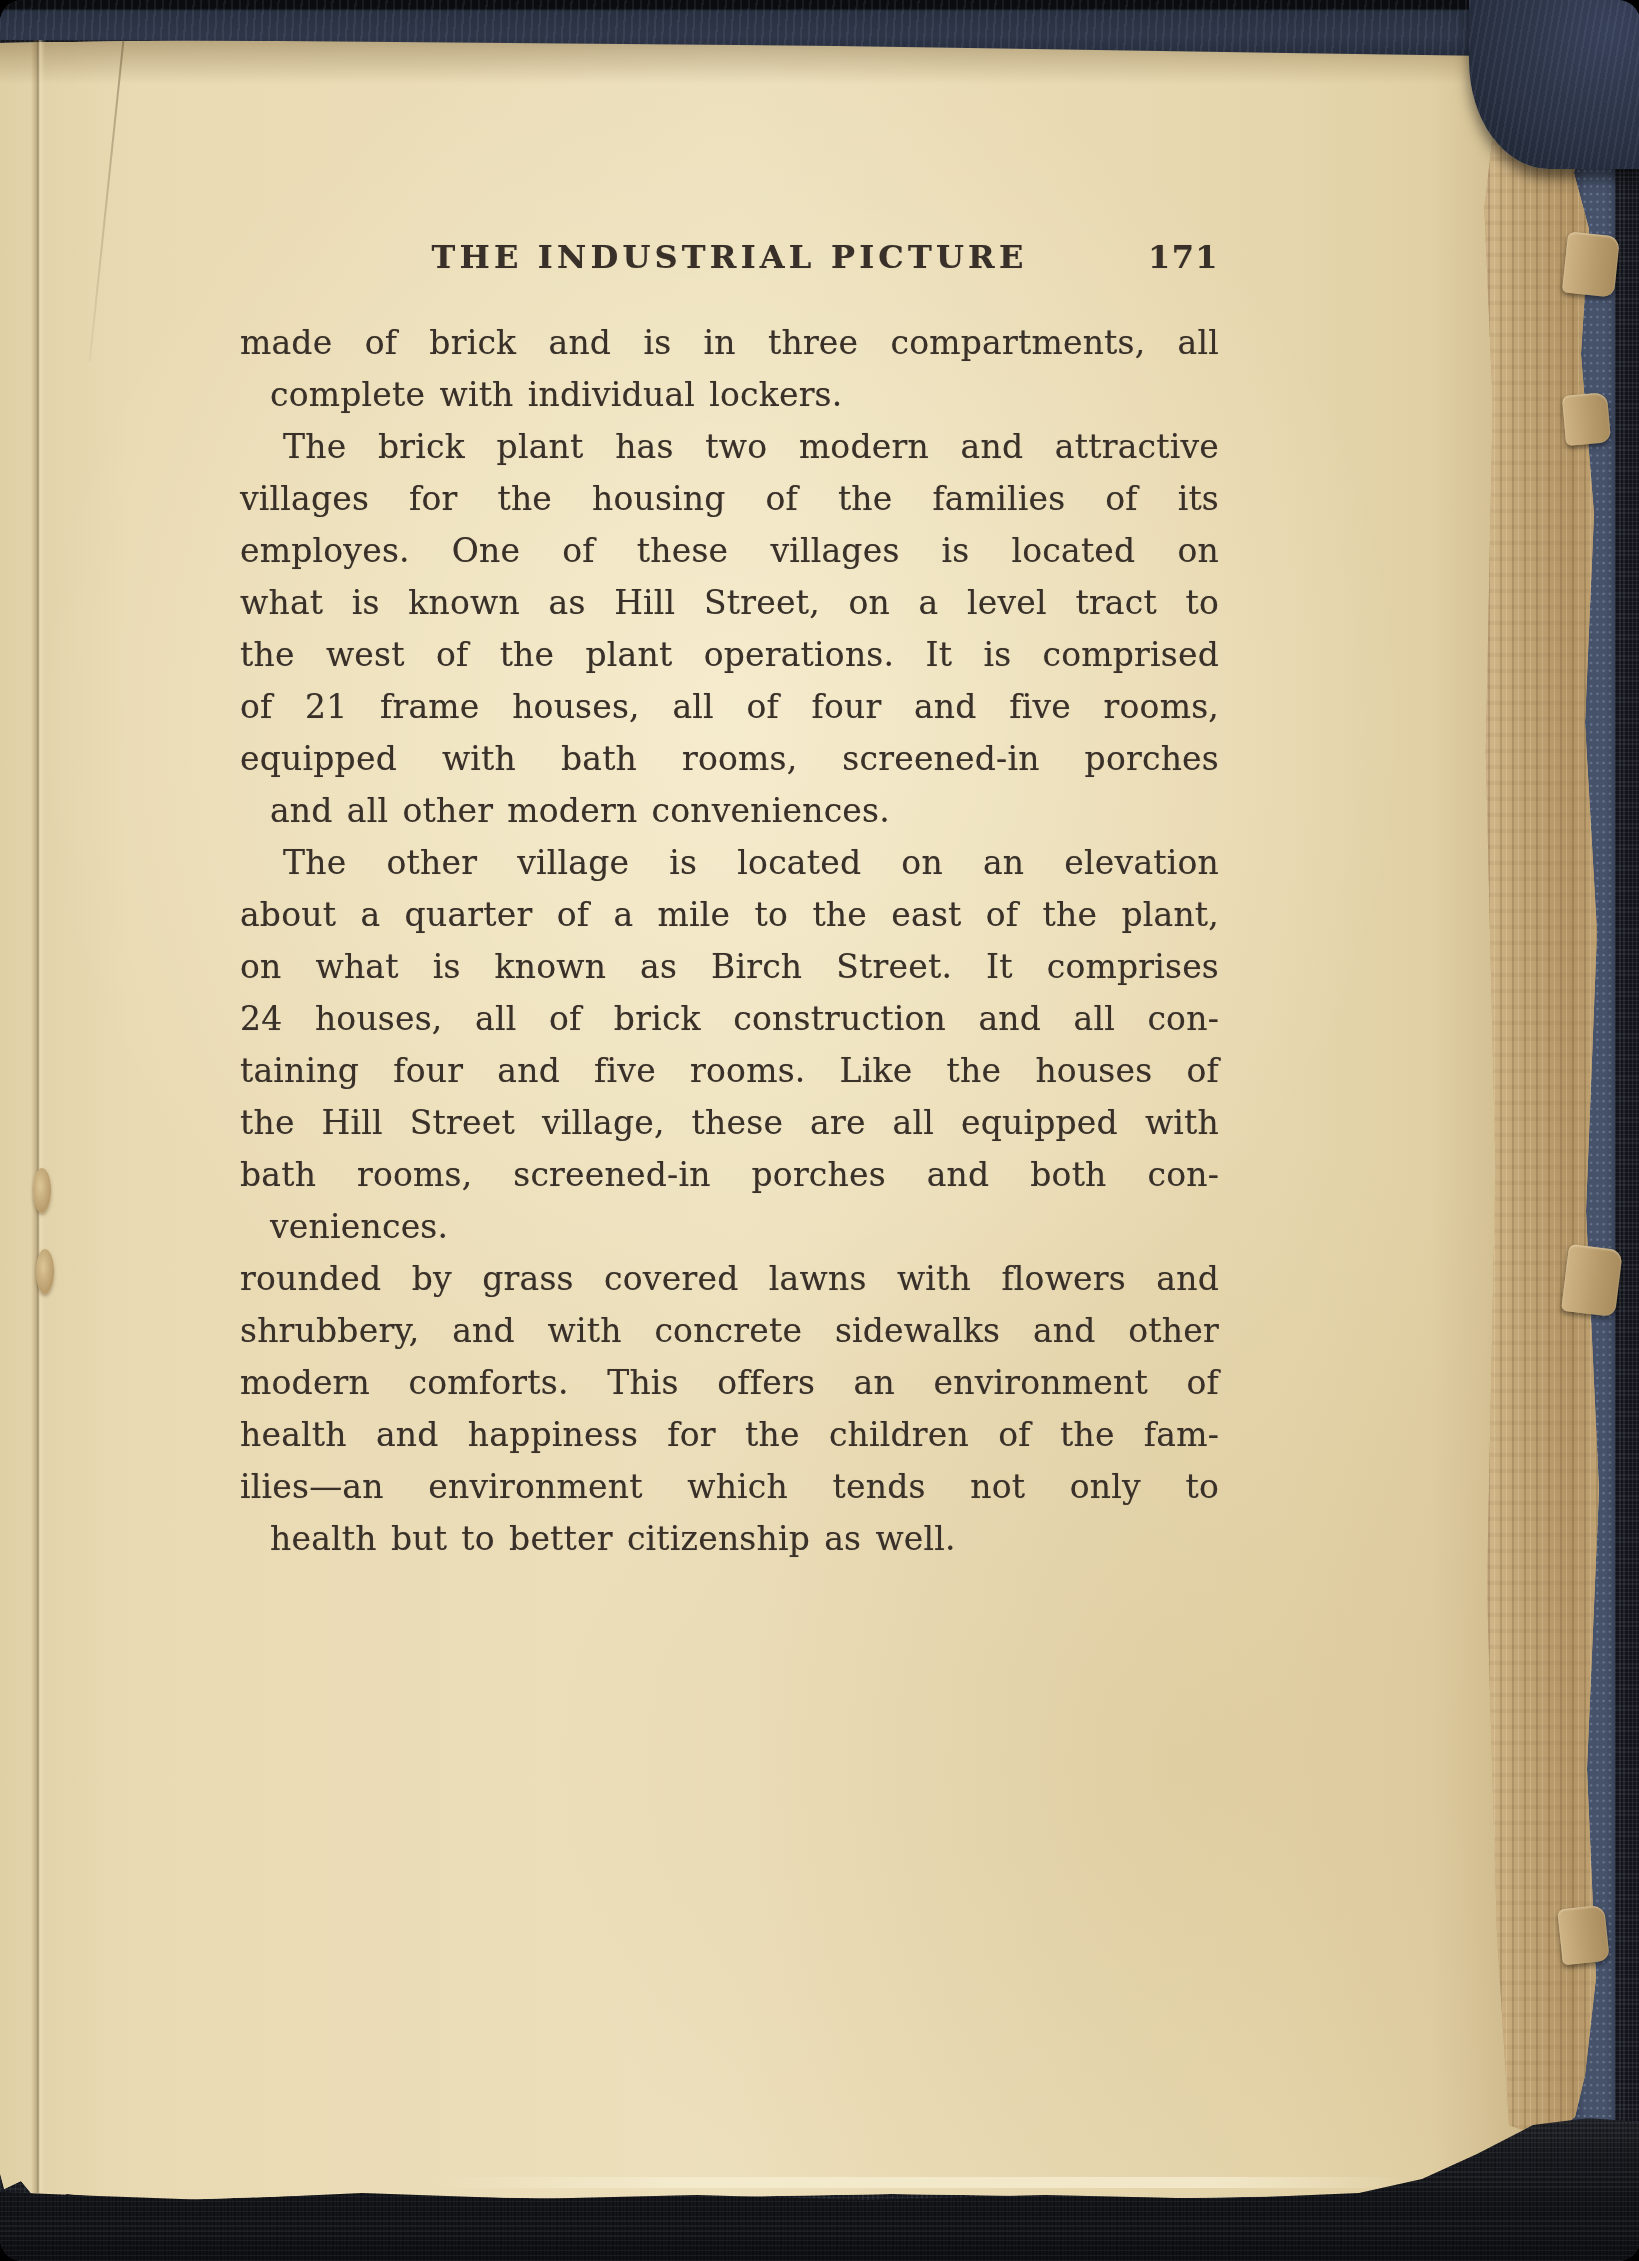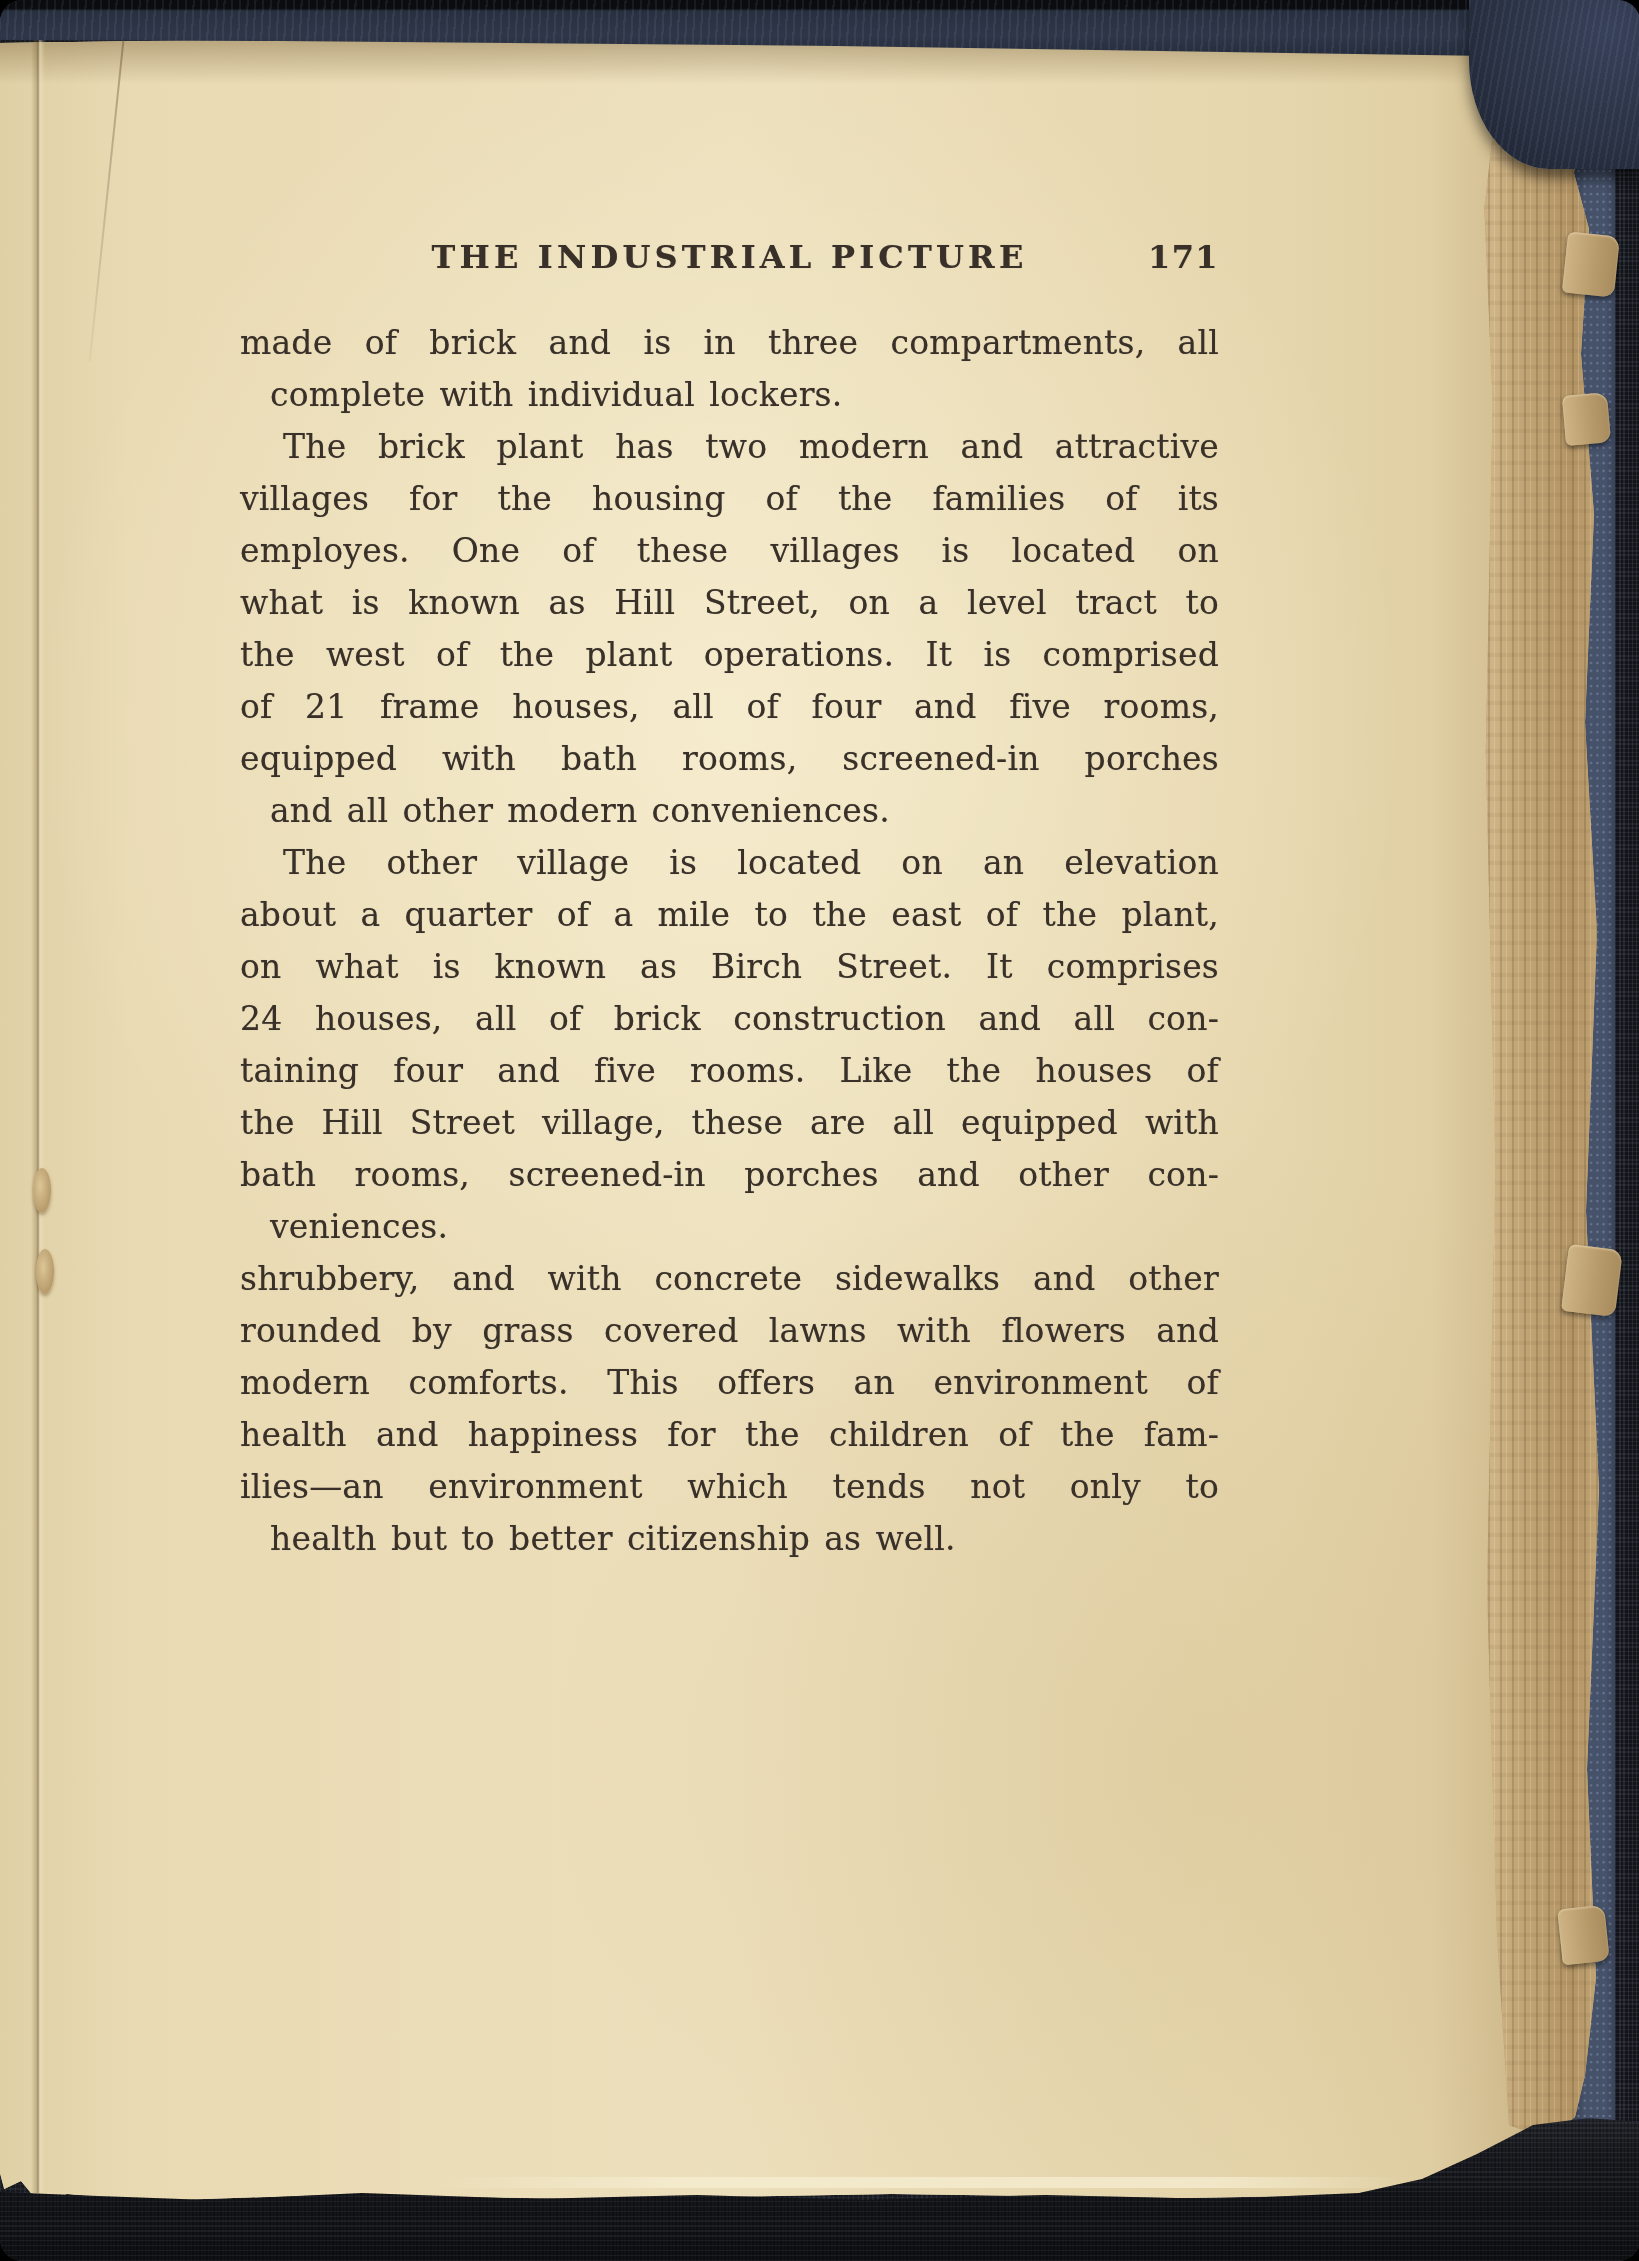--- a/index.html
+++ b/index.html
@@ -187,23 +187,23 @@
       <div class="line">the west of the plant operations. It is comprised</div>
       <div class="line">of 21 frame houses, all of four and five rooms,</div>
       <div class="line">equipped with bath rooms, screened-in porches</div>
       <div class="line para-end">and all other modern conveniences.</div>
       <div class="line indent">The other village is located on an elevation</div>
       <div class="line">about a quarter of a mile to the east of the plant,</div>
       <div class="line">on what is known as Birch Street. It comprises</div>
       <div class="line">24 houses, all of brick construction and all con-</div>
       <div class="line">taining four and five rooms. Like the houses of</div>
       <div class="line">the Hill Street village, these are all equipped with</div>
-      <div class="line">bath rooms, screened-in porches and other con-</div>
+      <div class="line">bath rooms, screened-in porches and both con-</div>
       <div class="line para-end">veniences.</div>
+      <div class="line">rounded by grass covered lawns with flowers and</div>
       <div class="line">shrubbery, and with concrete sidewalks and other</div>
-      <div class="line">rounded by grass covered lawns with flowers and</div>
       <div class="line">modern comforts. This offers an environment of</div>
       <div class="line">health and happiness for the children of the fam-</div>
       <div class="line">ilies—an environment which tends not only to</div>
       <div class="line para-end">health but to better citizenship as well.</div>
     </div>
 </div>
 
 
 </body></html>

